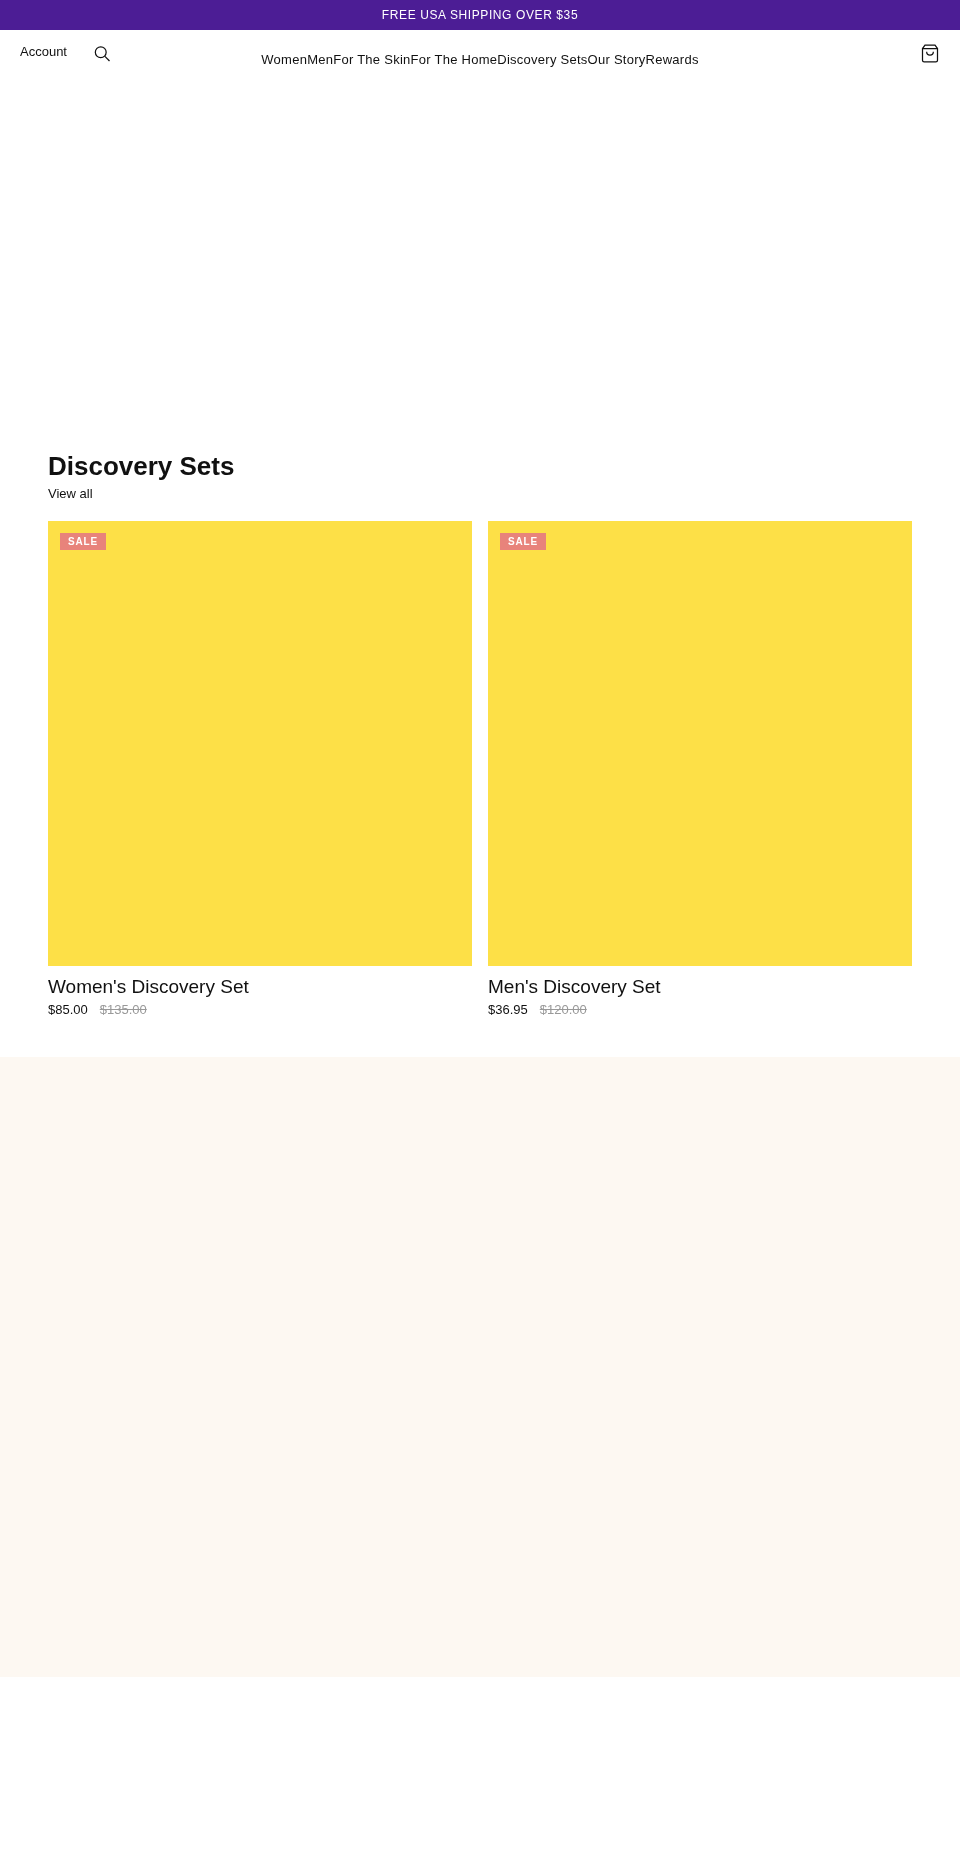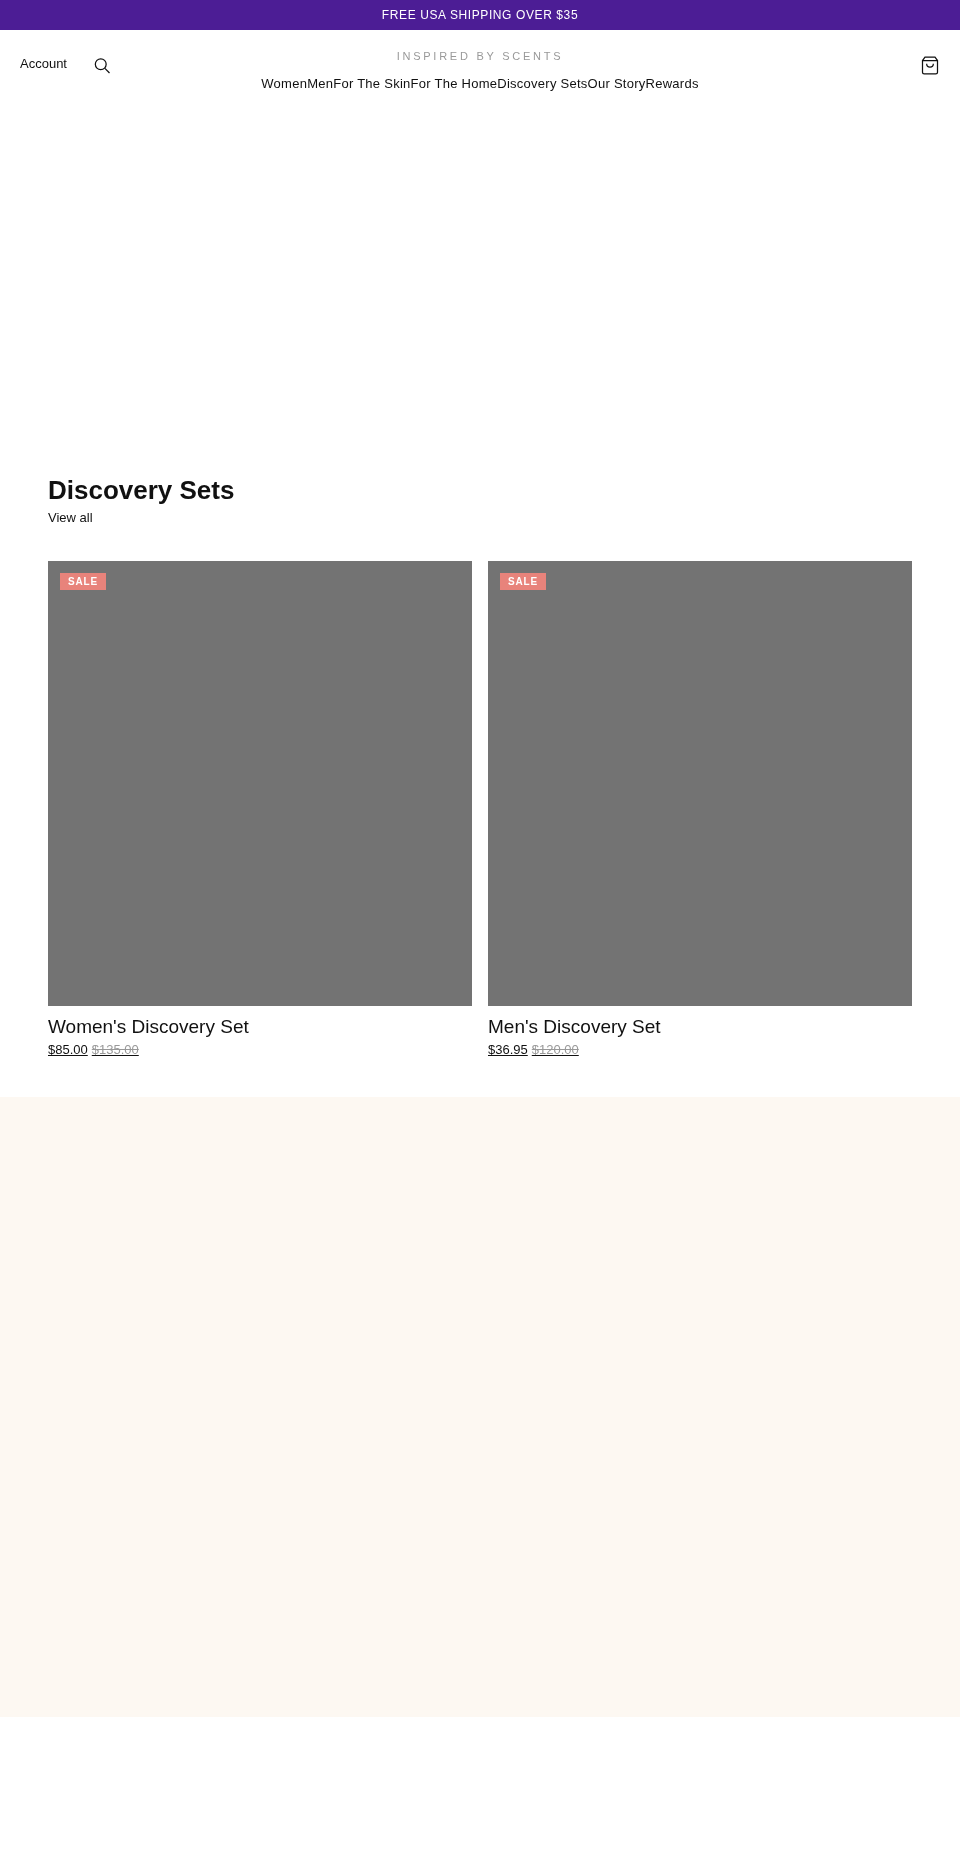--- a/index.html
+++ b/index.html
@@ -93,35 +93,35 @@
       font-size: 26px;
       font-weight: 700;
       margin-bottom: 4px;
     }
     .section-discovery .view-all {
       font-size: 13px;
       color: #111;
       cursor: pointer;
       text-decoration: none;
       display: inline-block;
-      margin-bottom: 36px;
+      margin-bottom: 20px;
     }
 
     .products-grid {
       display: grid;
       grid-template-columns: 1fr 1fr;
       gap: 16px;
     }
 
     .product-card {
       cursor: pointer;
     }
     .product-image-wrap {
       position: relative;
-      background: #737373;
+      background: #fde047;
       aspect-ratio: 1 / 1.05;
       margin-bottom: 10px;
     }
     .sale-badge {
       position: absolute;
       top: 12px;
       left: 12px;
       background: #e8837b;
       color: #fff;
       font-size: 10px;
@@ -130,23 +130,22 @@
       padding: 3px 8px;
       text-transform: uppercase;
     }
     .product-name {
       font-size: 19px;
       font-weight: 400;
       margin-bottom: 4px;
     }
     .product-prices {
       display: flex;
-      gap: 4px;
+      gap: 12px;
       align-items: flex-end;
-      text-decoration: underline;
     }
     .product-price-current {
       font-size: 13px;
       font-weight: 500;
     }
     .product-price-original {
       font-size: 13px;
       color: #999;
       text-decoration: line-through;
     }
@@ -168,21 +167,20 @@
   <div class="header-left">
     <a class="header-account">Account</a>
     <span class="icon-search">
       <svg viewBox="0 0 24 24">
         <circle cx="10.5" cy="10.5" r="6.5"></circle>
         <line x1="15.5" y1="15.5" x2="21" y2="21"></line>
       </svg>
     </span>
   </div>
 
-  <div class="header-logo">INSPIRED BY SCENTS</div>
 
   <nav class="header-nav">
     <a>Women</a>
     <a>Men</a>
     <a>For The Skin</a>
     <a>For The Home</a>
     <a>Discovery Sets</a>
     <a>Our Story</a>
     <a>Rewards</a>
   </nav>

